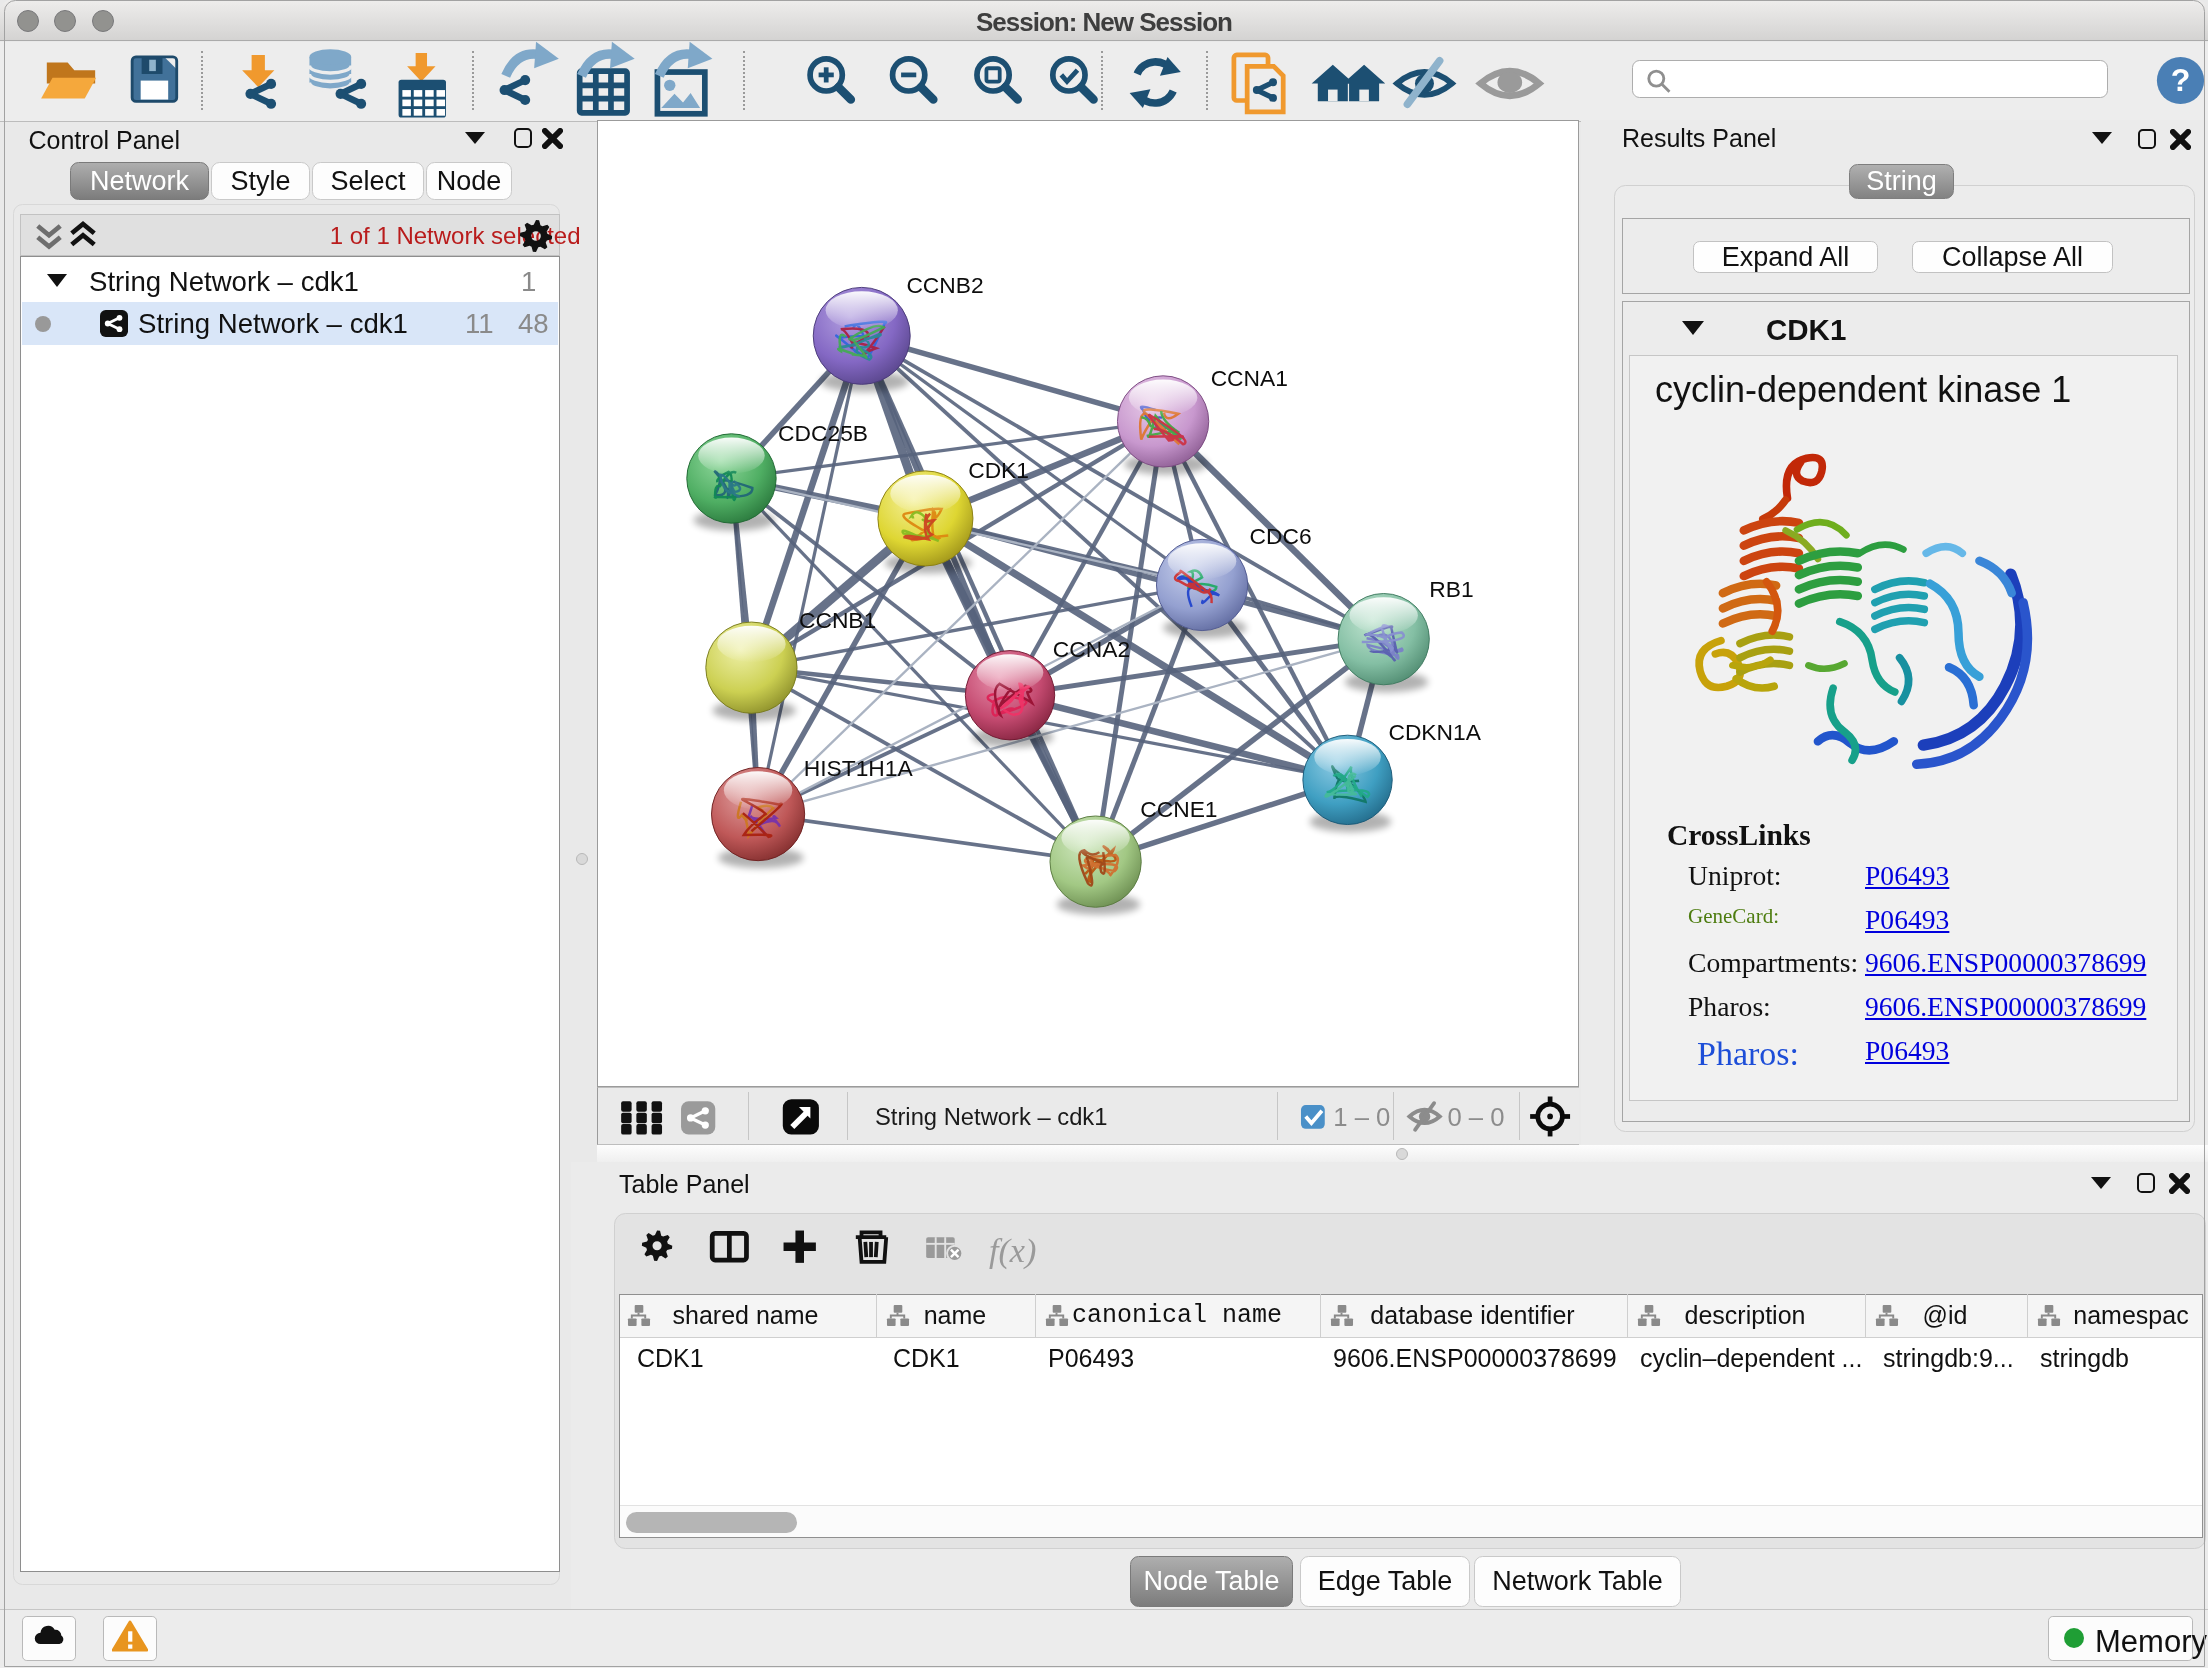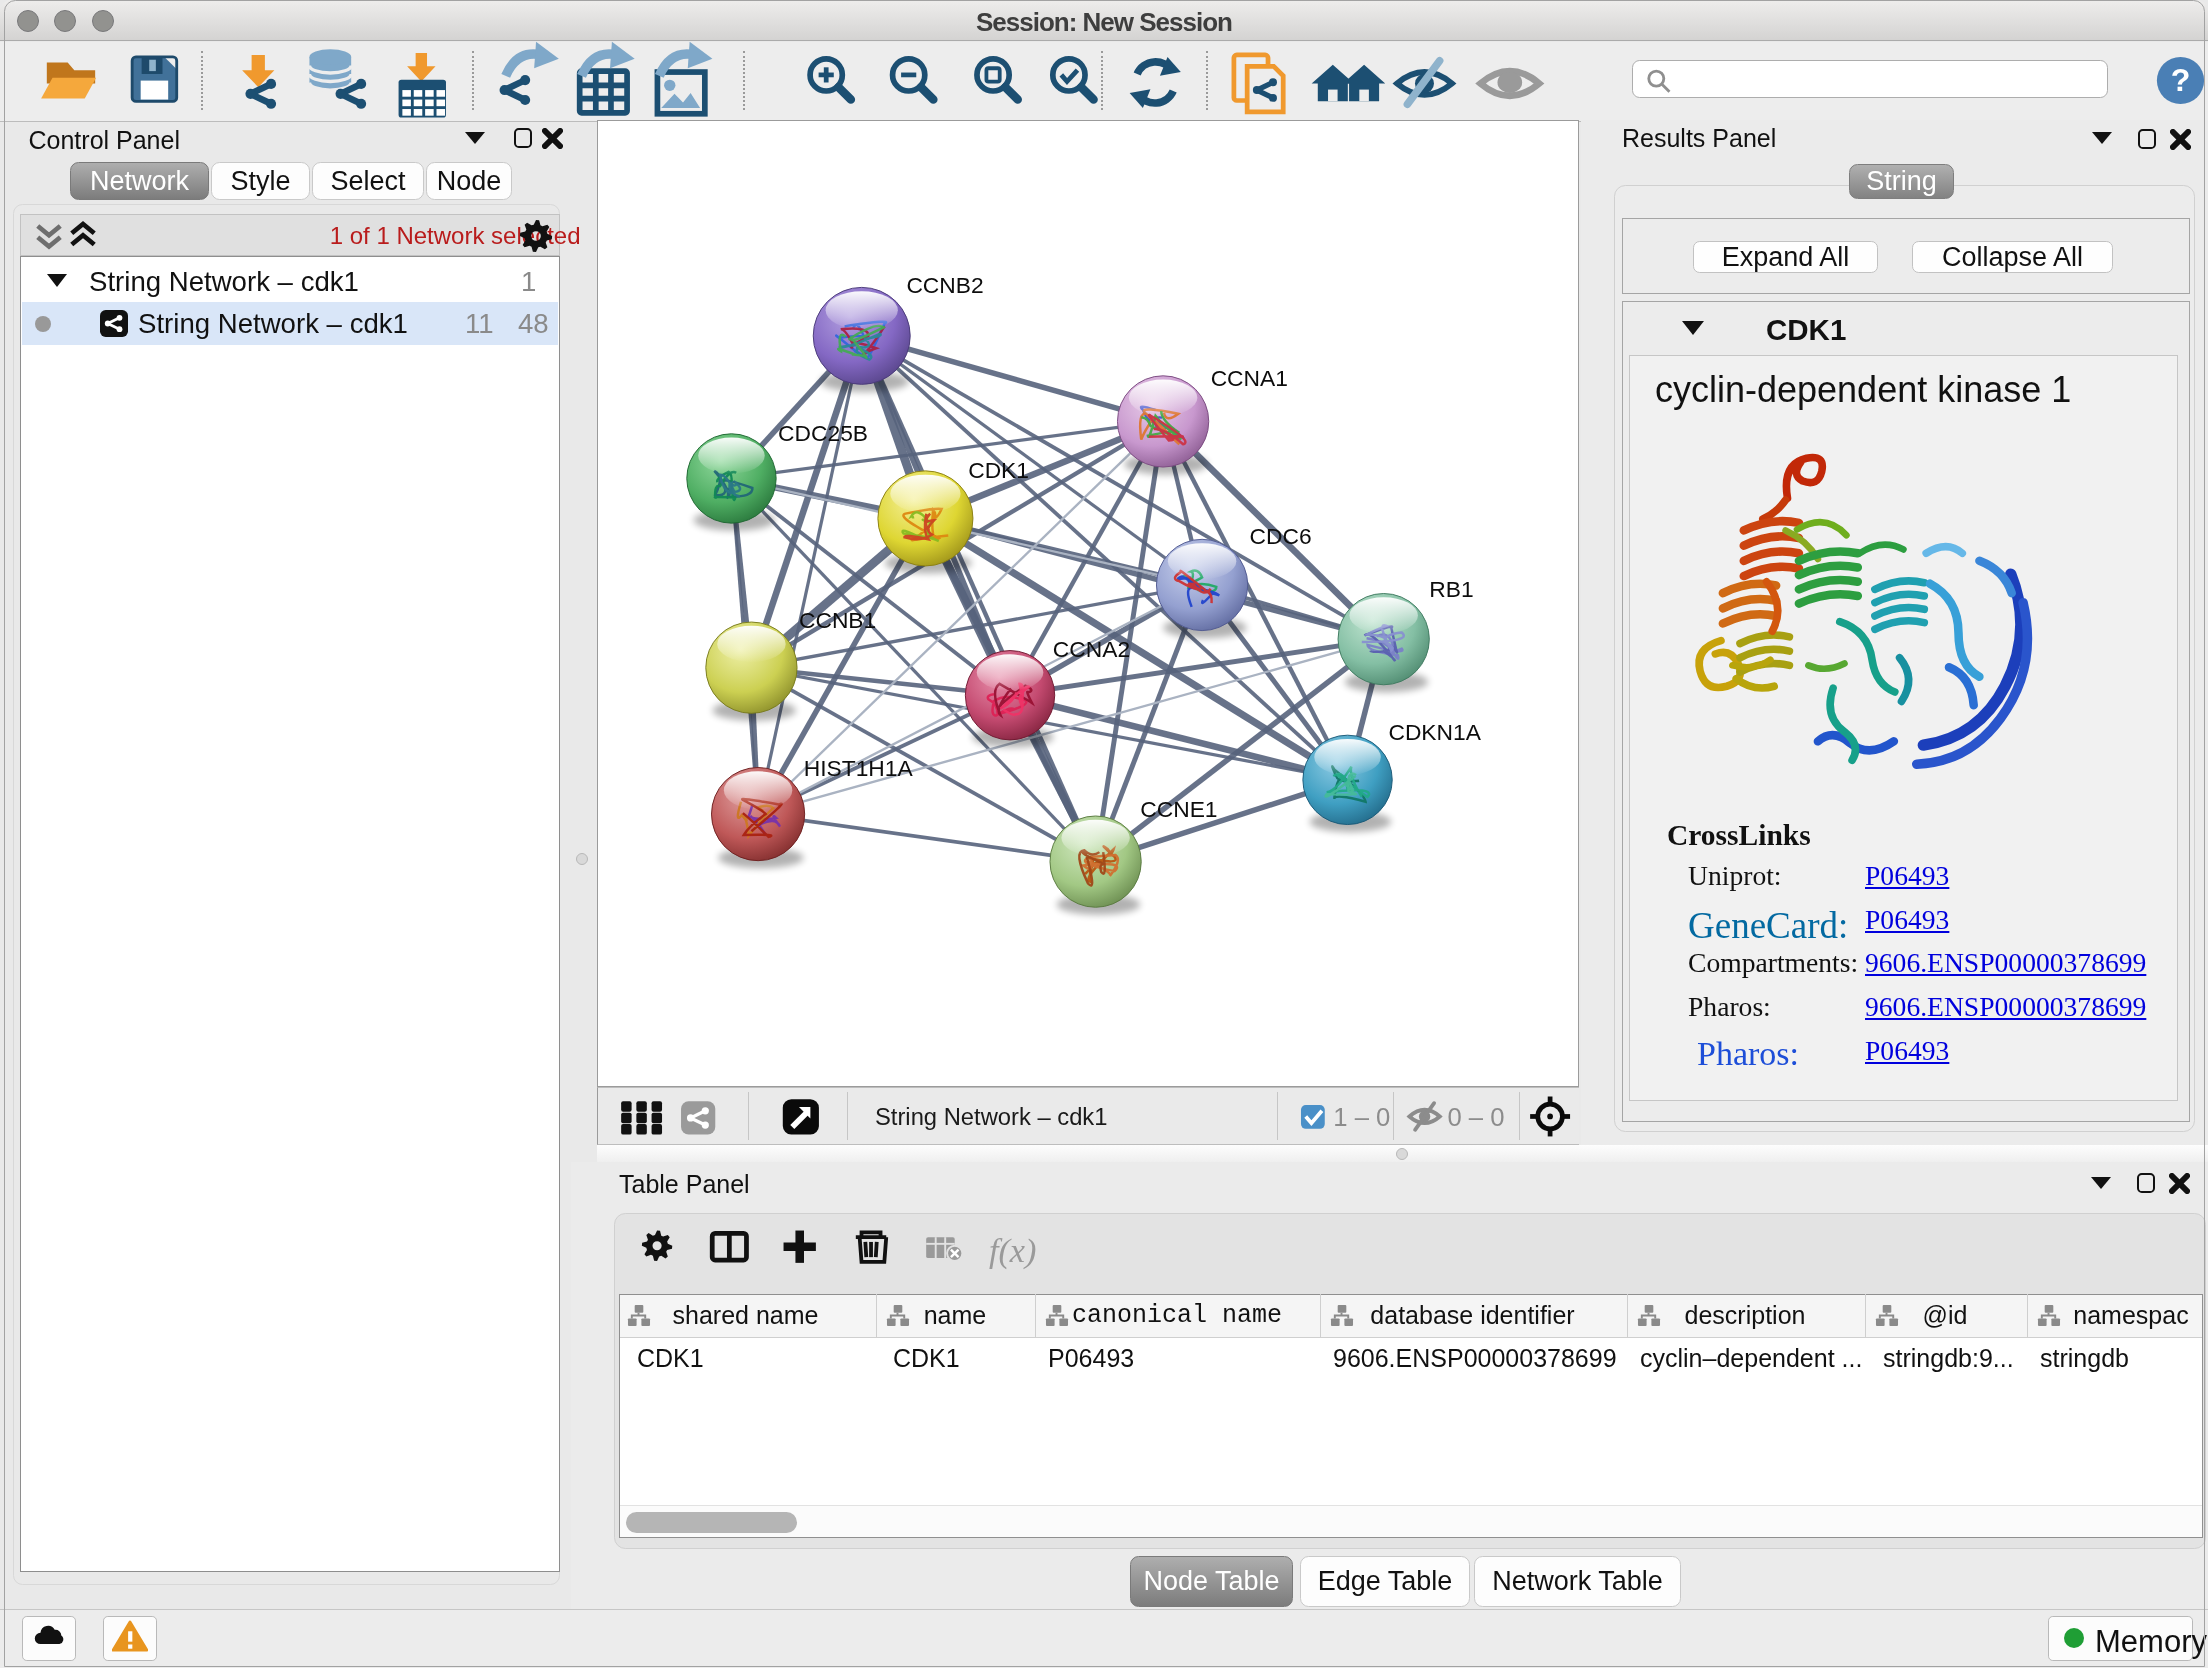--- a/index.html
+++ b/index.html
@@ -512,21 +512,21 @@
 <div class="btn abs" style="left:112px;top:121px;width:185px">Expand All</div>
 <div class="btn abs" style="left:331px;top:121px;width:201px">Collapse All</div>
 <div class="inset" style="top:181px;height:821px;left:41px;width:568px"></div>
 <div class="pbtn-min abs" style="left:101px;top:201px;border-left-width:11.4px;border-right-width:11.4px;border-top-width:14.3px"></div>
 <div class="abs" style="left:185px;top:193px;font-size:29.5px;font-weight:bold;color:#111">CDK1</div>
 <div class="abs" style="left:48px;top:235px;width:549px;height:746px;background:#f1f1f1;border:1px solid #c6c6c6"></div>
 <div class="abs" style="left:74px;top:249px;font-size:36px;color:#111">cyclin-dependent kinase 1</div>
 <div class="abs ser" style="left:86px;top:699px;font-size:29.5px;font-weight:bold;color:#111">CrossLinks</div>
 <div class="abs ser" style="left:107px;top:740px;font-size:27.6px;color:#111">Uniprot:</div>
 <div class="abs ser" style="left:284px;top:740px;font-size:27.6px"><a class="cl">P06493</a></div>
-<div class="abs ser" style="left:107px;top:784px;font-size:37px;color:#0369a1">GeneCard:</div>
+<div class="abs ser" style="left:107px;top:784px;font-size:21px;color:#4d7c0f">GeneCard:</div>
 <div class="abs ser" style="left:284px;top:784px;font-size:27.6px"><a class="cl">P06493</a></div>
 <div class="abs ser" style="left:107px;top:827px;font-size:27.6px;color:#111">Compartments:</div>
 <div class="abs ser" style="left:284px;top:827px;font-size:27.6px"><a class="cl">9606.ENSP00000378699</a></div>
 <div class="abs ser" style="left:107px;top:871px;font-size:27.6px;color:#111">Pharos:</div>
 <div class="abs ser" style="left:284px;top:871px;font-size:27.6px"><a class="cl">9606.ENSP00000378699</a></div>
 <div class="abs ser" style="left:116px;top:915px;font-size:34px;color:#1d4ed8">Pharos:</div>
 <div class="abs ser" style="left:284px;top:915px;font-size:27.6px"><a class="cl">P06493</a></div>
 </div>
 <svg style="position:absolute;left:1645px;top:439px" width="399" height="333" viewBox="0 0 420 350">
     <path d="M150,62 q-6,-36 20,-42 q20,-4 16,14 q-4,16 -20,10 q-12,-6 -2,-20" fill="none" stroke="#c22808" stroke-width="8" stroke-linecap="round" stroke-opacity="1.0"></path>

